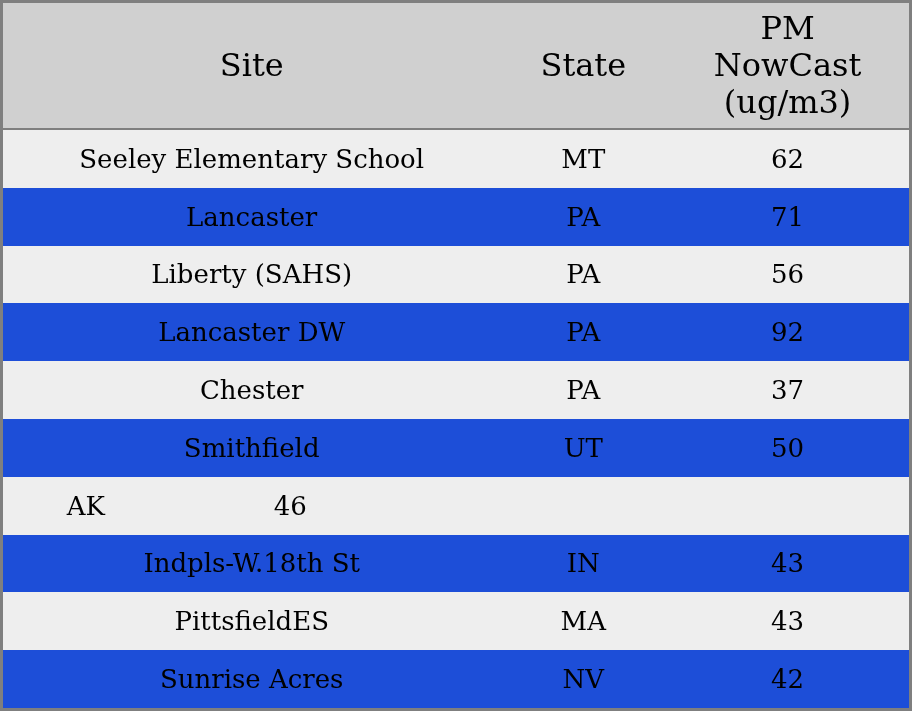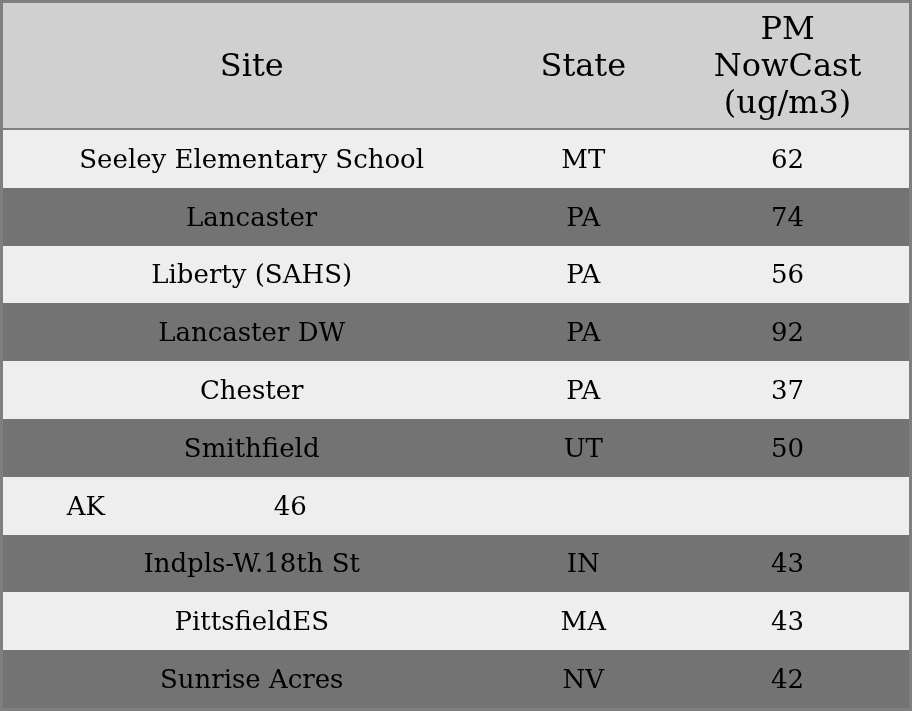--- a/index.html
+++ b/index.html
@@ -40,21 +40,21 @@
   }
   .aq-body {
     flex: 1 1 auto;
     display: flex;
     flex-direction: column;
   }
   .aq-row {
     flex: 1 1 auto;
     display: flex;
     align-items: stretch;
-    background: #737373;
+    background: #1d4ed8;
   }
   .aq-row:nth-child(odd) {
     background: #eeeeee;
   }
   .aq-row .cell {
     display: flex;
     align-items: center;
     justify-content: center;
     font-size: 26px;
     text-align: center;
@@ -78,21 +78,21 @@
 
   <div class="aq-body">
     <div class="aq-row">
       <div class="cell col-site">Seeley Elementary School</div>
       <div class="cell col-state">MT</div>
       <div class="cell col-pm">62</div>
     </div>
     <div class="aq-row">
       <div class="cell col-site">Lancaster</div>
       <div class="cell col-state">PA</div>
-      <div class="cell col-pm">74</div>
+      <div class="cell col-pm">71</div>
     </div>
     <div class="aq-row">
       <div class="cell col-site">Liberty (SAHS)</div>
       <div class="cell col-state">PA</div>
       <div class="cell col-pm">56</div>
     </div>
     <div class="aq-row">
       <div class="cell col-site">Lancaster DW</div>
       <div class="cell col-state">PA</div>
       <div class="cell col-pm">92</div>

